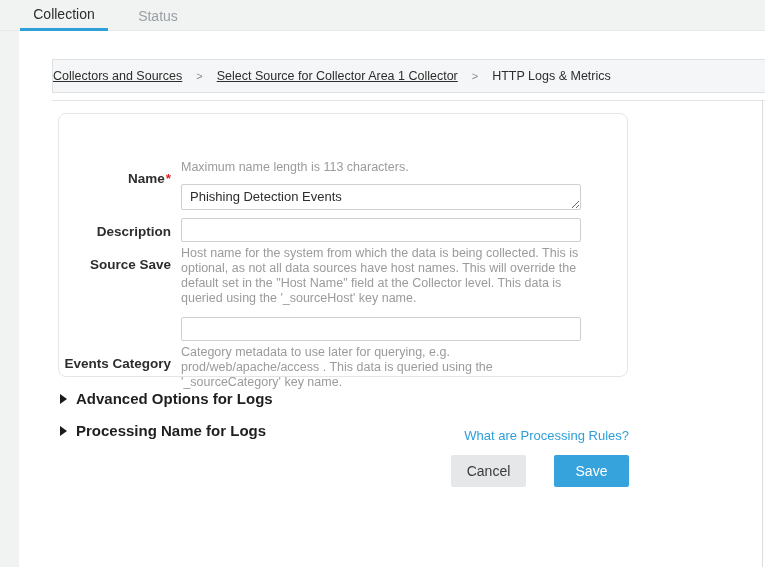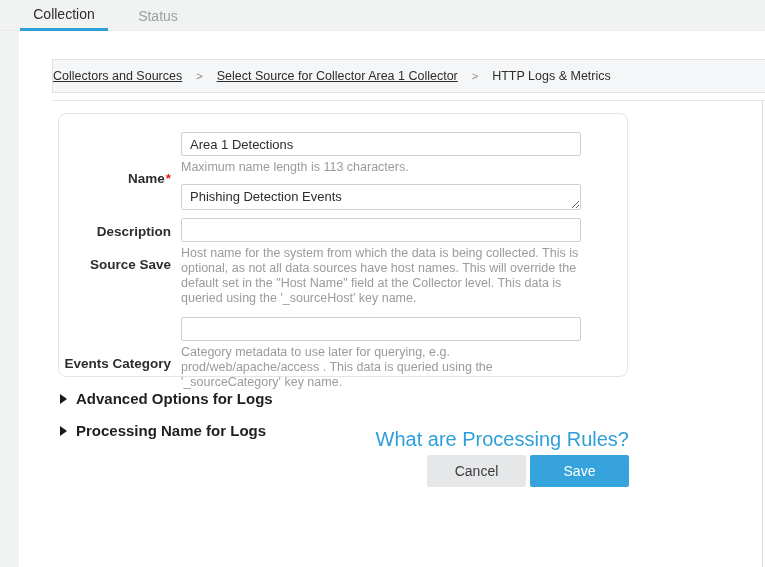--- a/index.html
+++ b/index.html
@@ -114,27 +114,27 @@
     border-bottom: 5px solid transparent;
     border-left: 7px solid #1a1a1a;
     margin-right: 9px;
   }
   .section-title {
     font-size: 15px; font-weight: 700; color: #1f1f1f;
   }
 
   .help-link {
     position: absolute; right: 136px; top: 397px;
-    font-size: 20px; color: #2e9fd9;
+    font-size: 13px; color: #2e9fd9;
     cursor: pointer;
   }
 
   
   .btn {
-    position: absolute; top: 424px; height: 32px; width: 99px;
+    position: absolute; top: 424px; height: 32px; width: 75px;
     border: none; border-radius: 2px;
     font-family: "Liberation Sans", sans-serif;
     font-size: 14px;
     cursor: pointer;
   }
   .btn-cancel {
     right: 239px;
     background: #e5e7e9;
     color: #3b3b3b;
   }
@@ -167,21 +167,20 @@
   </div>
 
   <div class="header-divider"></div>
   <div class="right-edge-line"></div>
 
   <div class="card">
 
     <div class="field-label" style="top:21px">
       <span>Name</span><span class="req">*</span>
     </div>
-    <input class="text-input" style="top: 18px;" type="text" value="Area 1 Detections">
     <div class="help-text" style="top:46px">Maximum name length is 113 characters.</div>
 
     <div class="field-label" style="top:74px">Description</div>
     <textarea class="text-area" style="top: 70px;">Phishing Detection Events</textarea>
 
     <div class="field-label" style="top:107px">Source Save</div>
     <input class="text-input" style="top: 104px;" type="text">
     <div class="help-text" style="top:132px">Host name for the system from which the data is being collected. This is optional, as not all data sources have host names. This will override the default set in the "Host Name" field at the Collector level. This data is queried using the '_sourceHost' key name.</div>
 
     <div class="field-label" style="top:206px">Events Category</div>

